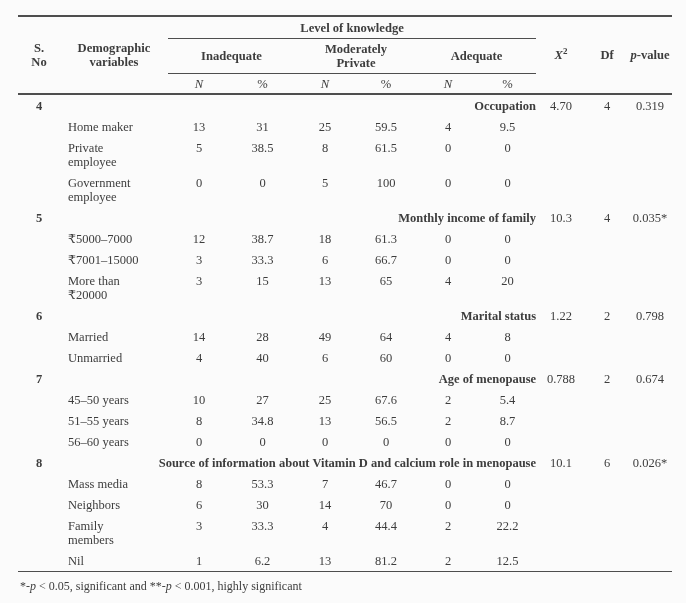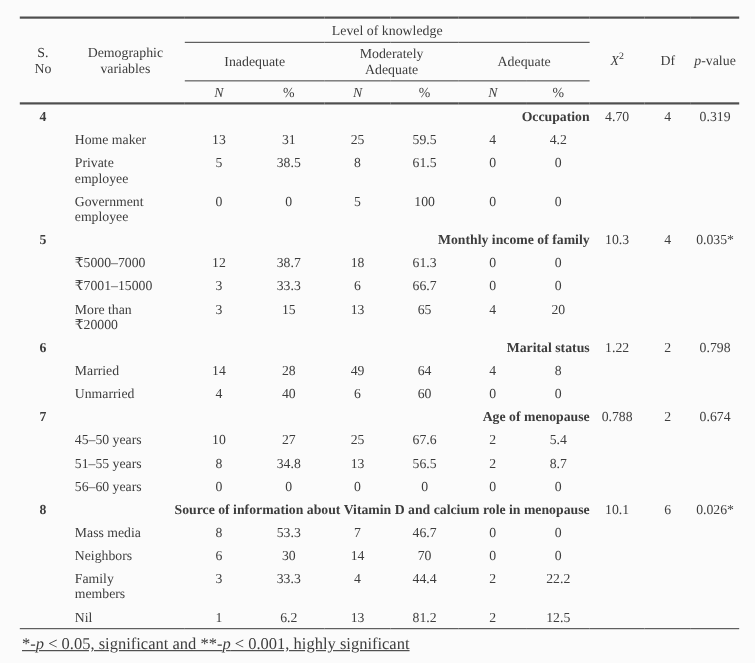--- a/index.html
+++ b/index.html
@@ -23,21 +23,21 @@
     width: 654px;
     border-top: 2px solid #4e4e4e;
   }
   thead {
     border-bottom: 2.4px solid #4e4e4e;
   }
   tbody {
     border-bottom: 1.6px solid #4e4e4e;
   }
   th {
-    font-weight: normal;
+    font-weight: bold;
     font-size: 12.6px;
     line-height: 14px;
     padding: 3px 1px;
     vertical-align: middle;
     text-align: center;
     white-space: pre-line;
   }
   th.lok {
     border-bottom: 1.4px solid #4e4e4e;
     padding: 4px 0 3px 0;
@@ -73,24 +73,23 @@
   td.section-title {
     text-align: right;
     padding-left: 8px;
     padding-right: 0;
   }
   .bold { font-weight: bold; }
   td.num { text-align: center; }
   .footnote {
     margin-top: 7px;
     padding-left: 2px;
-    font-size: 15px;
+    font-size: 12px;
     line-height: 15px;
     color: #3d3d3d;
-    text-decoration: underline;
   }
 </style>
 </head>
 <body>
 
 <div class="page">
   <table class="stat-table">
     <colgroup>
       <col style="width:42px">
       <col style="width:108px">
@@ -110,21 +109,21 @@
 No</th>
         <th rowspan="3">Demographic variables</th>
         <th colspan="6" class="lok">Level of knowledge</th>
         <th rowspan="3"><span class="italic">X</span><span class="sup">2</span></th>
         <th rowspan="3">Df</th>
         <th rowspan="3"><span class="italic">p</span><span>-value</span></th>
       </tr>
       <tr>
         <th colspan="2" class="grp">Inadequate</th>
         <th colspan="2" class="grp">Moderately
-Adequate</th>
+Private</th>
         <th colspan="2" class="grp">Adequate</th>
       </tr>
       <tr class="nprow">
         <th class="italic">N</th>
         <th>%</th>
         <th class="italic">N</th>
         <th>%</th>
         <th class="italic">N</th>
         <th>%</th>
       </tr>
@@ -138,21 +137,21 @@
           <td class="num">0.319</td>
         </tr>
         <tr>
           <td class="sno"></td>
           <td class="label">Home maker</td>
           <td class="num">13</td>
           <td class="num">31</td>
           <td class="num">25</td>
           <td class="num">59.5</td>
           <td class="num">4</td>
-          <td class="num">4.2</td>
+          <td class="num">9.5</td>
           <td class="num"></td>
           <td class="num"></td>
           <td class="num"></td>
         </tr>
         <tr>
           <td class="sno"></td>
           <td class="label">Private employee</td>
           <td class="num">5</td>
           <td class="num">38.5</td>
           <td class="num">8</td>

